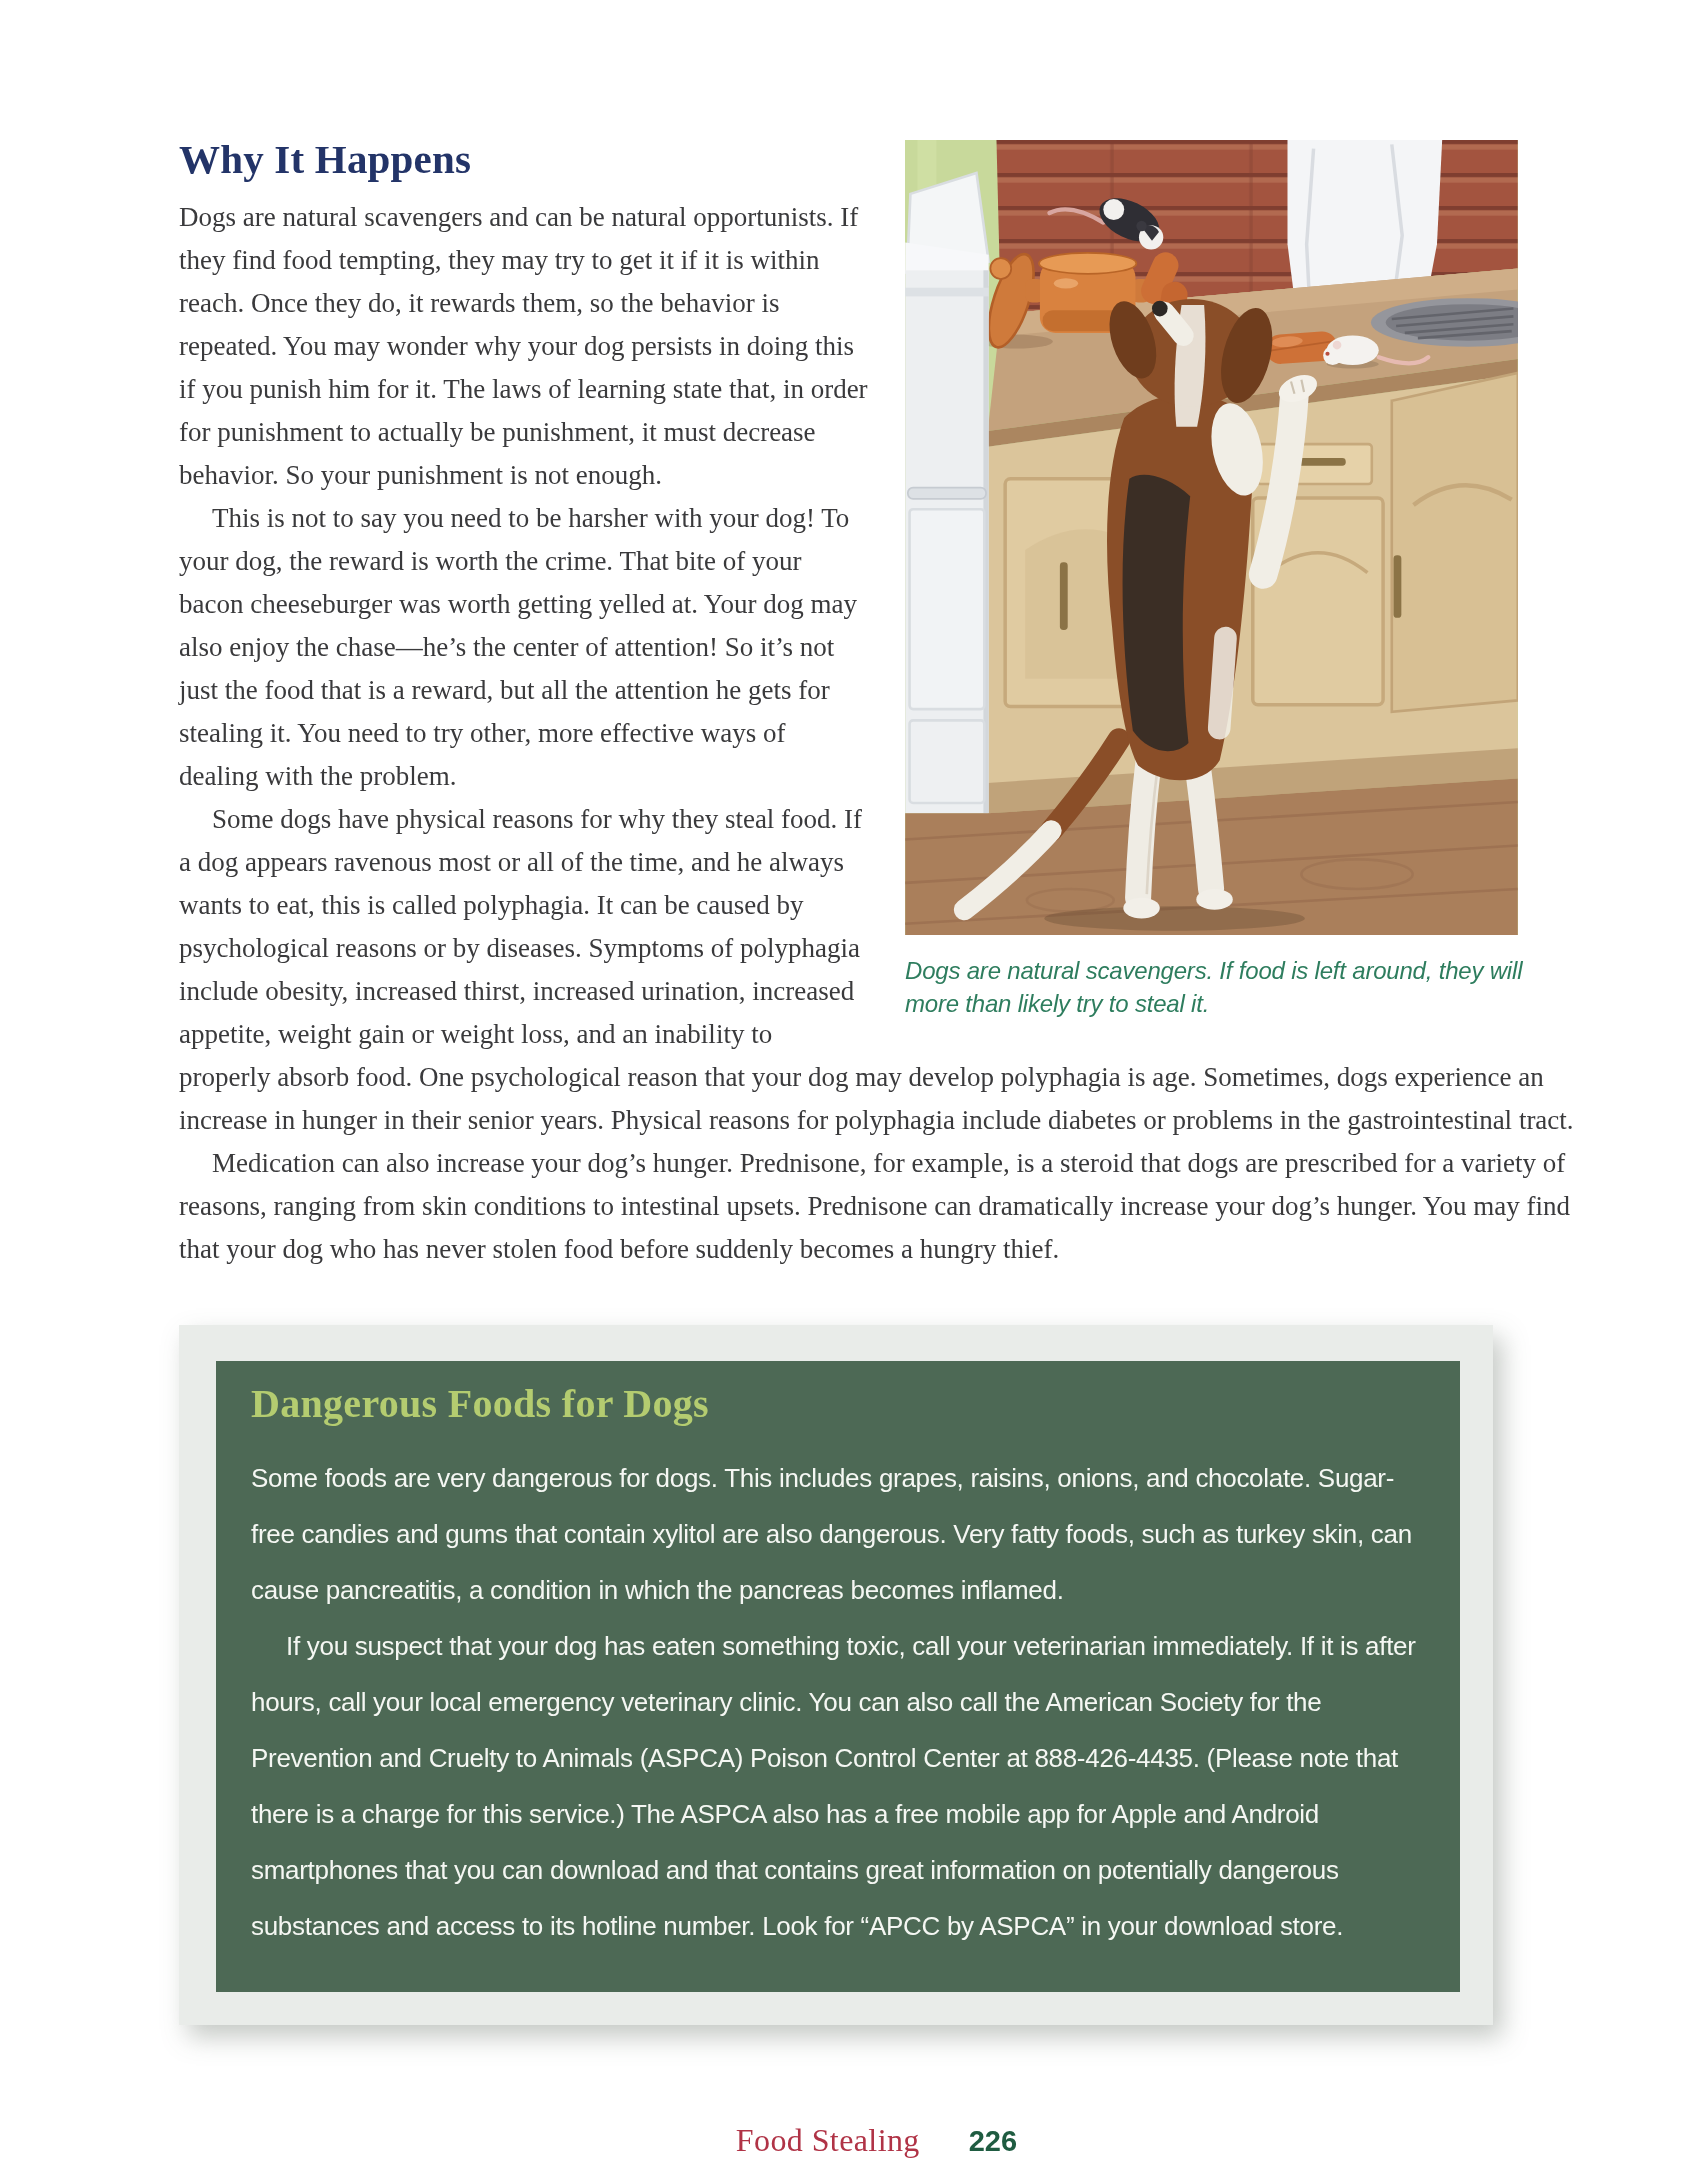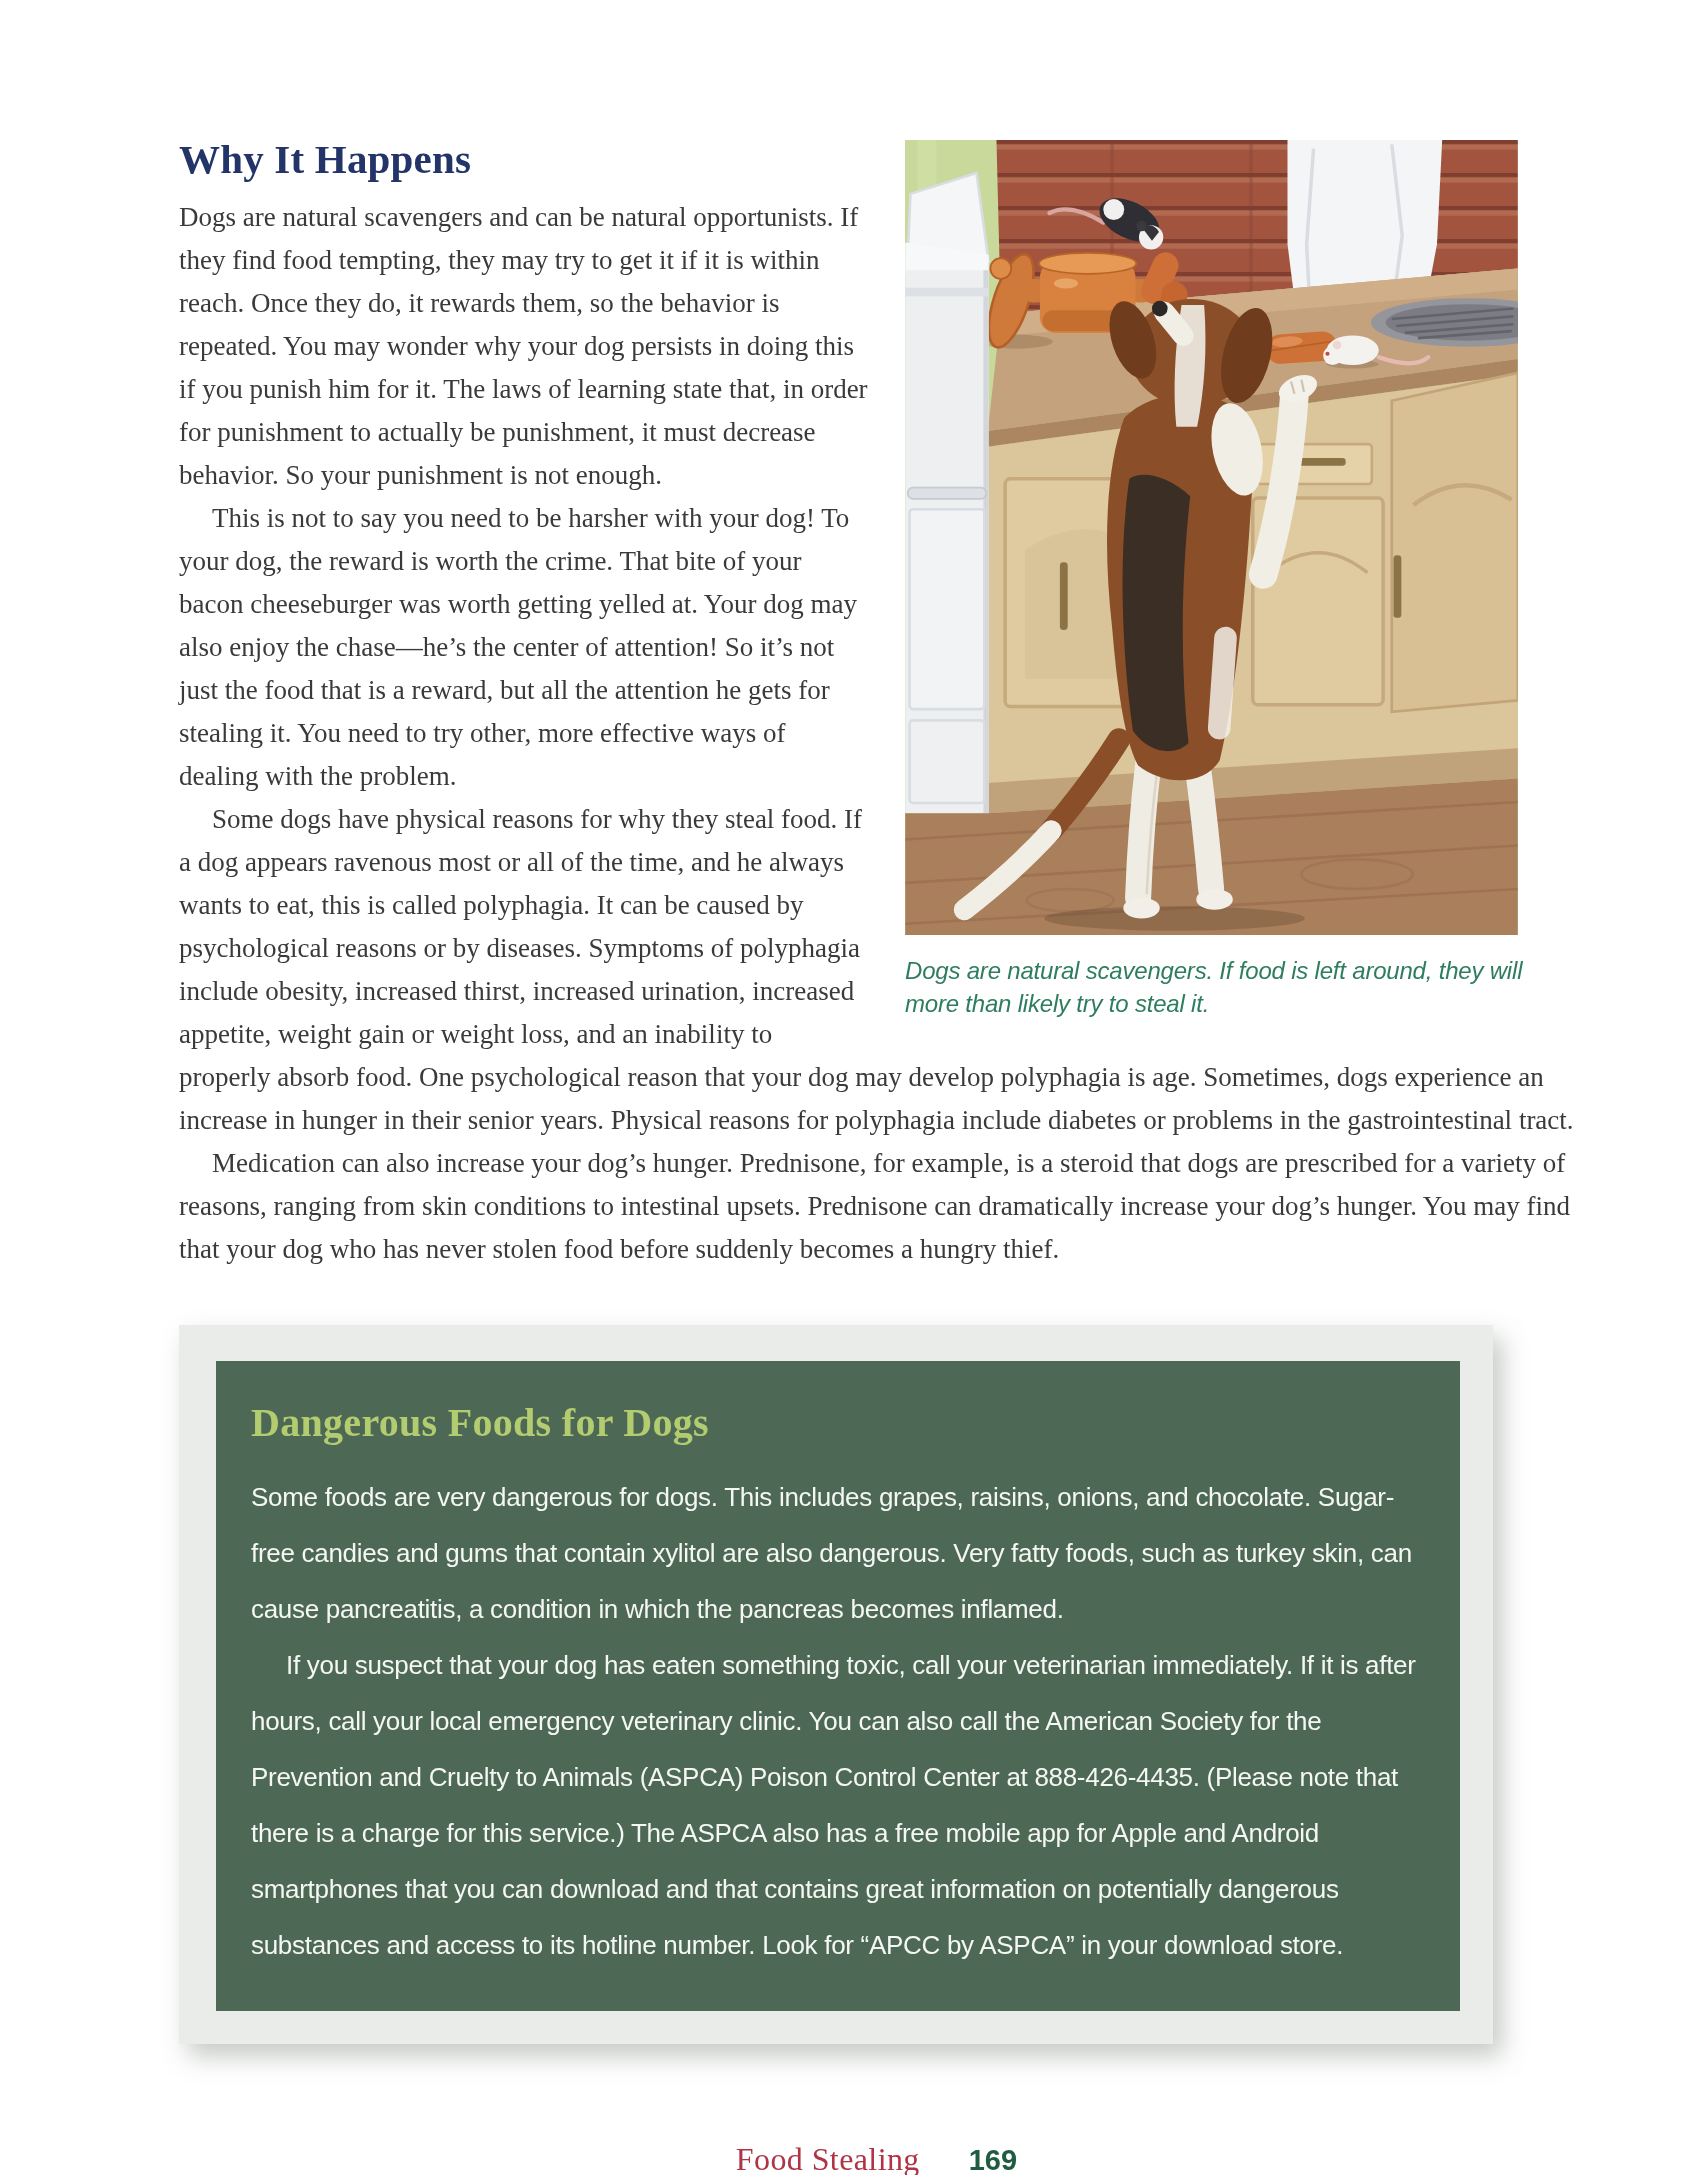--- a/index.html
+++ b/index.html
@@ -55,21 +55,21 @@
   .sidebar-outer{
     clear:both;
     margin-top:54px;
     width:1314px;
     background:var(--sidebar-outer);
     padding:36px 33px 33px 37px;
     box-shadow:8.7px 12px 24px rgba(90,100,90,0.35);
   }
   .sidebar-box{
     background:var(--sidebar-bg);
-    padding:39px 38px 38px 35px;
+    padding:20px 38px 38px 35px;
   }
   .sidebar-title{
     font-family:"Liberation Serif","DejaVu Serif",serif;
     font-weight:bold;
     font-size:40px;line-height:45px;
     color:var(--sidebar-title);
     margin-bottom:24px;
     letter-spacing:0.3px;
   }
   .sidebar-box p{
@@ -258,17 +258,17 @@
   <div class="sidebar-outer">
     <div class="sidebar-box">
       <div class="sidebar-title">Dangerous Foods for Dogs</div>
       <p>Some foods are very dangerous for dogs. This includes grapes, raisins, onions, and chocolate. Sugar-free candies and gums that contain xylitol are also dangerous. Very fatty foods, such as turkey skin, can cause pancreatitis, a condition in which the pancreas becomes inflamed.</p>
       <p class="indent">If you suspect that your dog has eaten something toxic, call your veterinarian immediately. If it is after hours, call your local emergency veterinary clinic. You can also call the American Society for the Prevention and Cruelty to Animals (ASPCA) Poison Control Center at 888-426-4435. (Please note that there is a charge for this service.) The ASPCA also has a free mobile app for Apple and Android smartphones that you can download and that contains great information on potentially dangerous substances and access to its hotline number. Look for “APCC by ASPCA” in your download store.</p>
     </div>
   </div>
 
   <div class="page-footer">
     <span class="footer-section">Food Stealing</span>
-    <span class="footer-page-number">169</span>
+    <span class="footer-page-number">226</span>
   </div>
 
 </div>
 
 
 </body></html>

